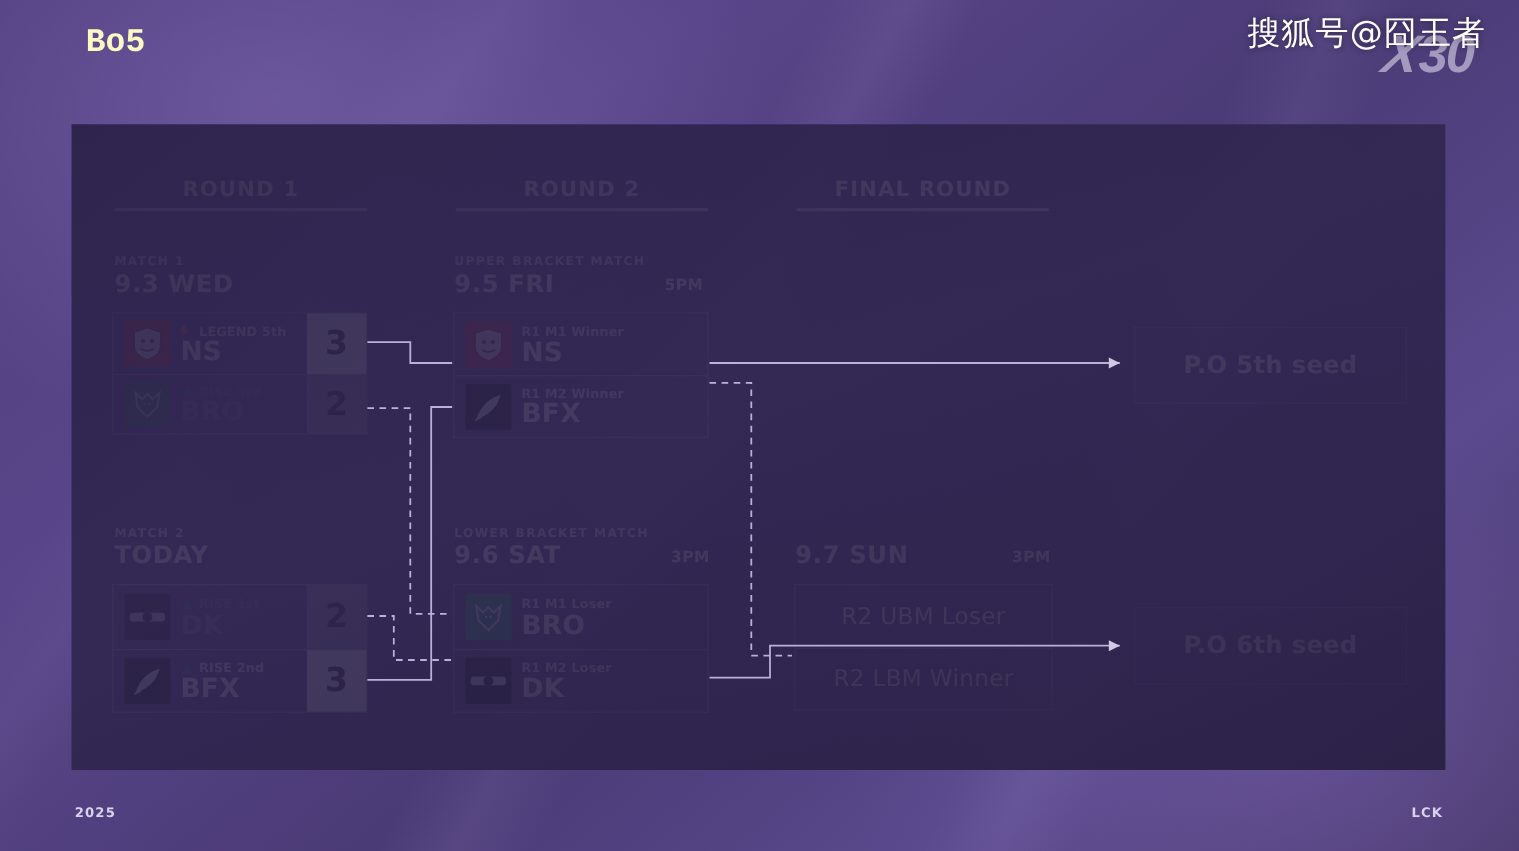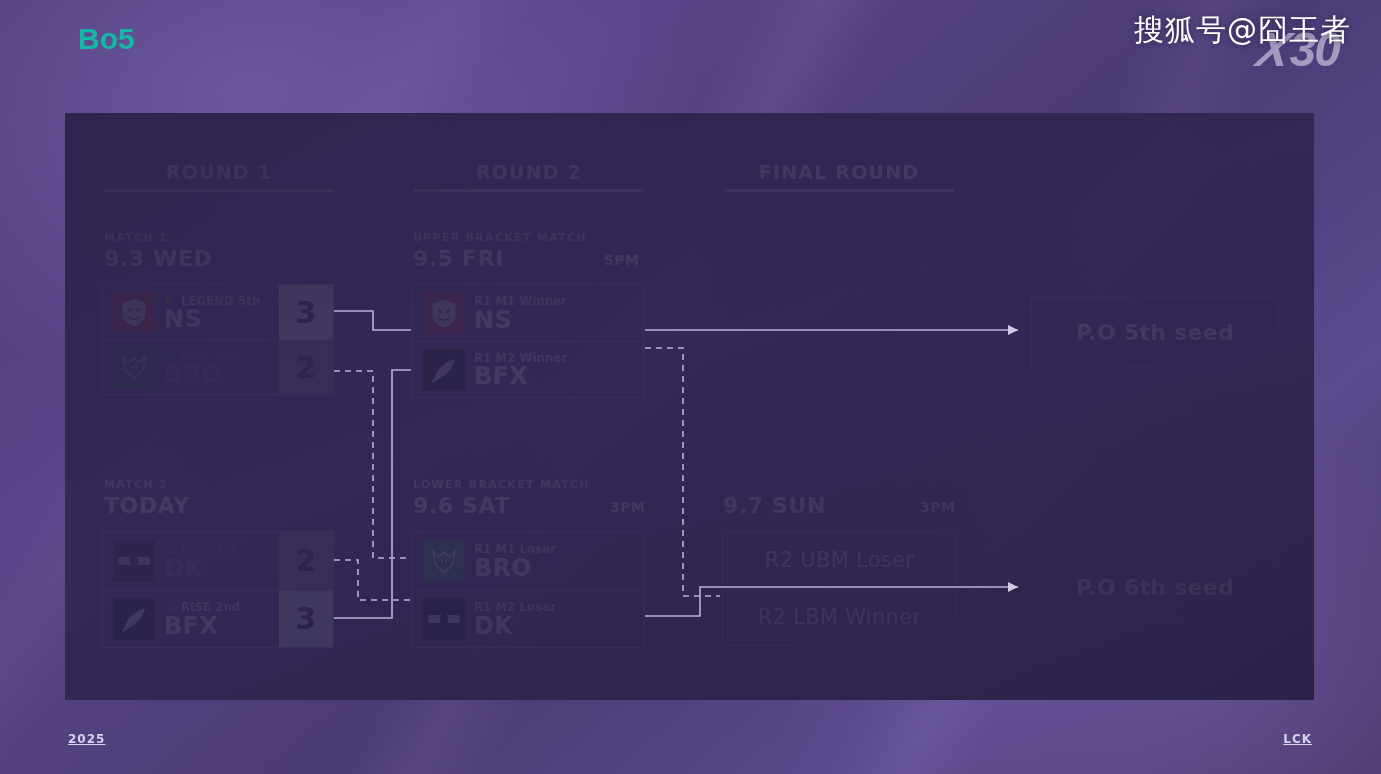--- a/index.html
+++ b/index.html
@@ -37,22 +37,22 @@
   }
   .logo25 .x{display:inline-block;transform:skewX(-12deg);margin-right:2px;}
 
   .title-wrap{position:absolute;left:64px;top:22px;display:flex;align-items:flex-end;z-index:20;}
   .title{
     font-size:70px;font-weight:bold;color:#fff;letter-spacing:-1px;line-height:.92;
     font-family:"DejaVu Sans", sans-serif;
     text-shadow:0 3px 10px rgba(20,10,45,.5);
   }
   .subtitle{
-    font-size:30px;font-weight:bold;color:#14b8a6;margin-left:14px;margin-bottom:9px;
-    font-family:Liberation Sans, sans-serif;letter-spacing:0px;
+    font-size:30px;font-weight:bold;color:#fef9c3;margin-left:14px;margin-bottom:9px;
+    font-family:Liberation Mono, monospace;letter-spacing:0px;
   }
 
   .panel{
     position:absolute;left:65px;top:113px;width:1249px;height:587px;
     background:linear-gradient(160deg,rgba(43,33,72,.93),rgba(48,38,80,.90) 45%,rgba(40,31,67,.93));
     z-index:10;
   }
 
   .col-head{position:absolute;color:#fff;font-size:19px;font-weight:bold;letter-spacing:1.2px;
     font-family:"DejaVu Sans", sans-serif;text-align:center;}
@@ -89,21 +89,21 @@
 
   .plain-row{display:flex;align-items:center;justify-content:center;height:50%;box-sizing:border-box;}
   .plain-row span{color:#fff;font-size:21px;font-weight:normal;letter-spacing:.3px;
     font-family:"DejaVu Sans", sans-serif;}
   .seedbox{position:absolute;border:1px solid #8d84bb;box-sizing:border-box;
     display:flex;align-items:center;justify-content:center;}
   .seedbox span{color:#fff;font-size:22px;font-weight:bold;letter-spacing:.3px;
     font-family:"DejaVu Sans", sans-serif;}
 
   .foot{position:absolute;bottom:28px;color:#d8d2ee;font-size:12px;font-weight:bold;
-    letter-spacing:1px;font-family:"DejaVu Sans", sans-serif;z-index:20;text-decoration:underline;}
+    letter-spacing:1px;font-family:"DejaVu Sans", sans-serif;z-index:20;}
   svg.conn{position:absolute;left:0;top:0;width:1381px;height:774px;z-index:15;pointer-events:none;}
 </style>
 </head>
 <body>
 
 <div id="bg"></div>
 
 <div class="logo25"><span class="x">X</span><span>30</span></div>
 <div class="wm">搜狐号@囧王者</div>
 

